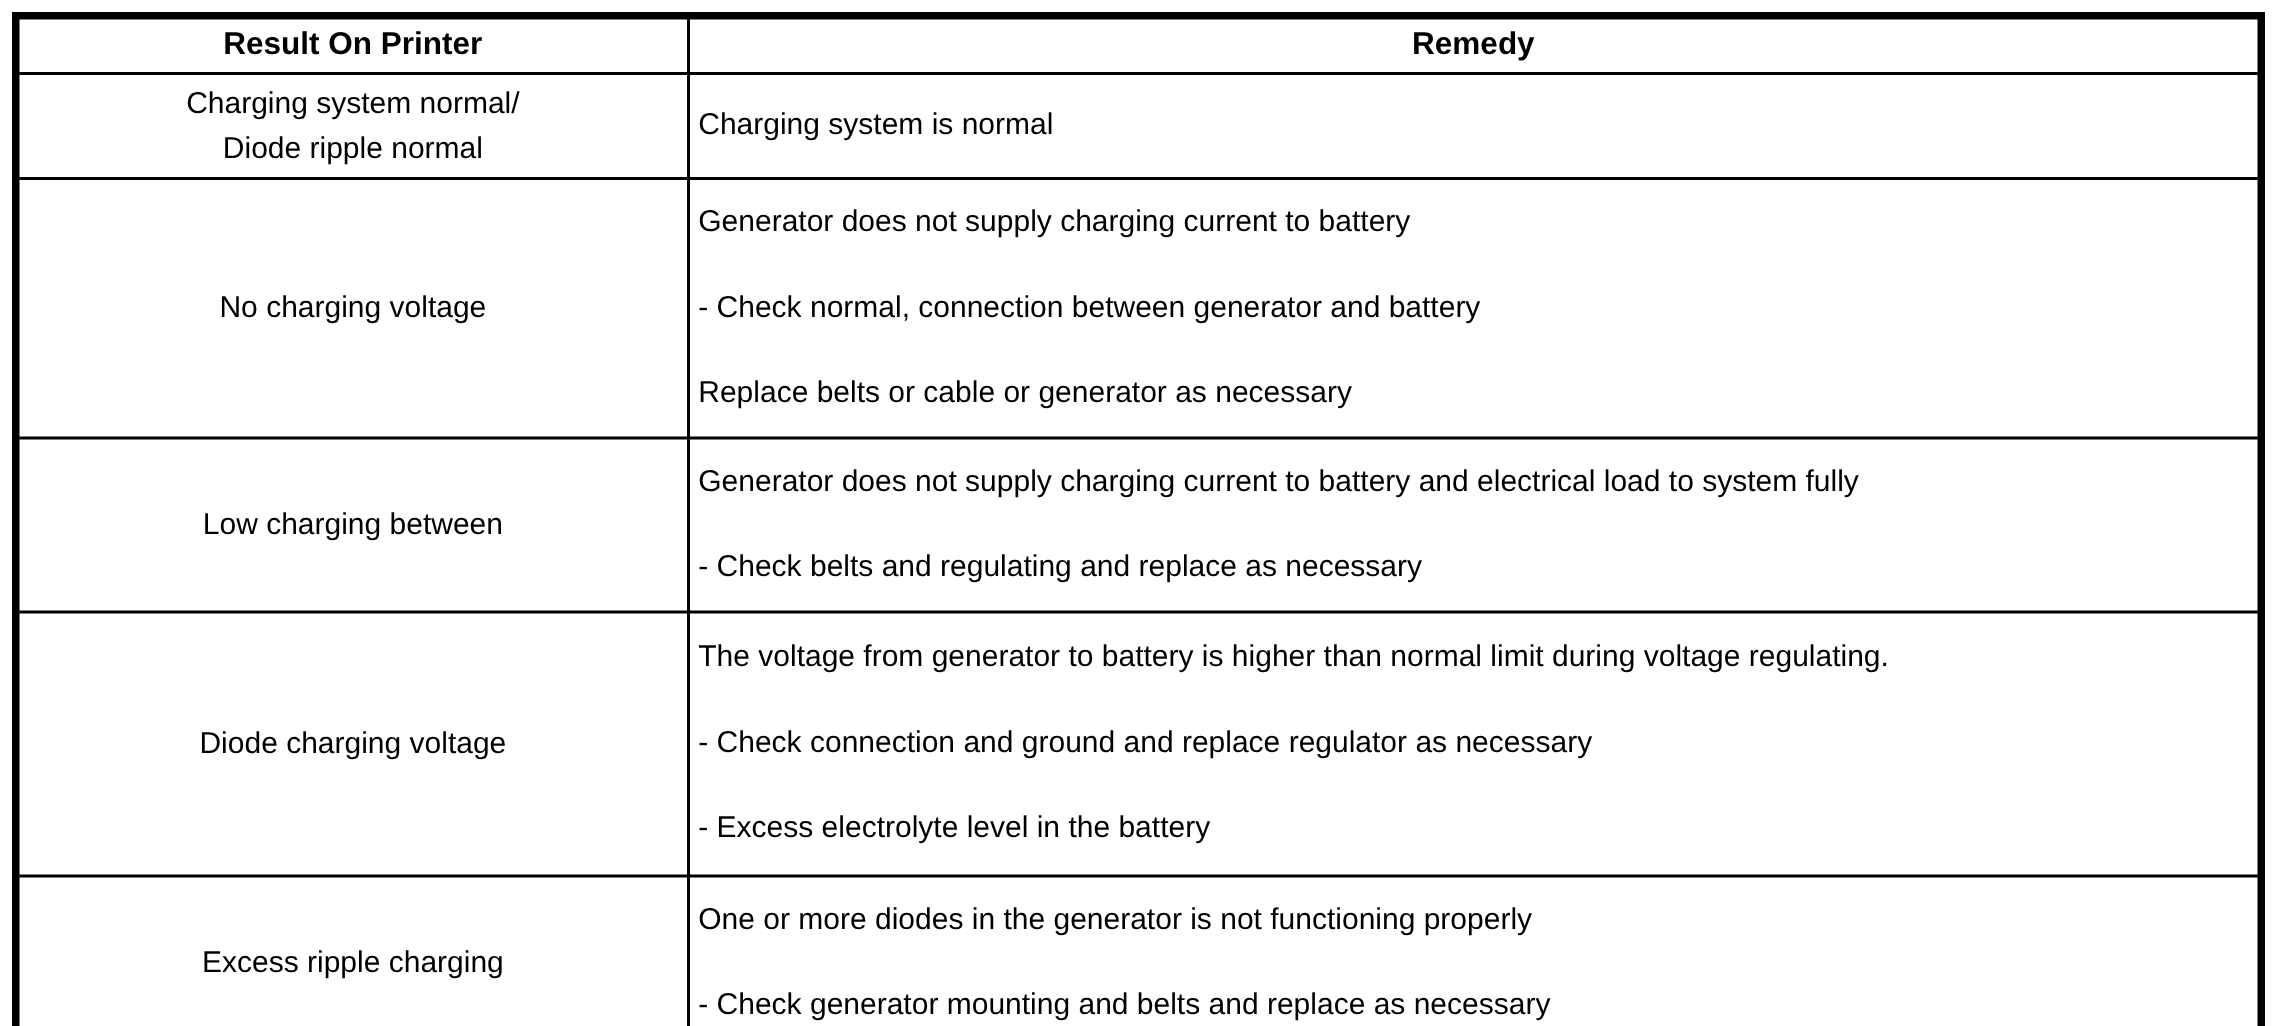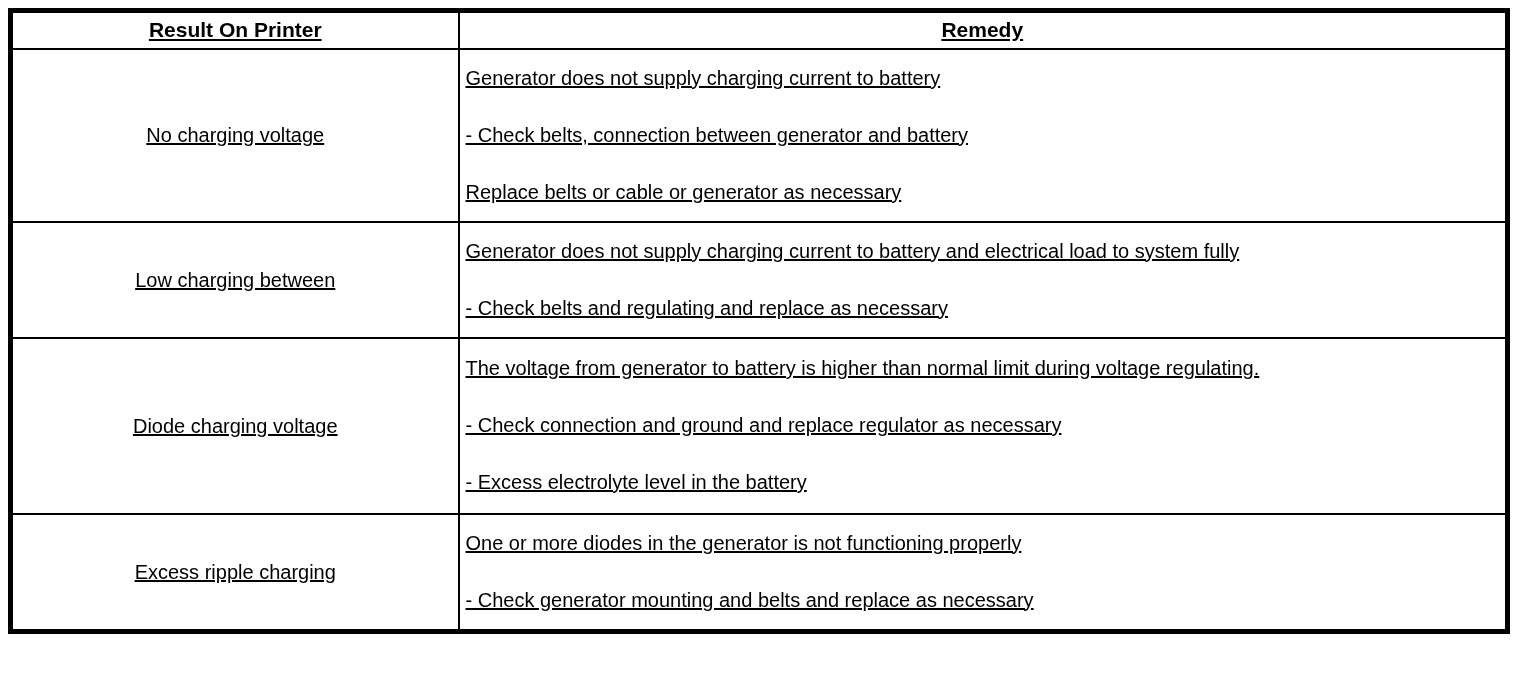--- a/index.html
+++ b/index.html
@@ -17,21 +17,20 @@
     width: 1520px;
     height: 684px;
     overflow: hidden;
     font-family: "Liberation Sans", "DejaVu Sans", sans-serif;
     color: var(--text, #000);
   }
   .page {
     width: 1520px;
     height: 608px;
     padding: 8px 10px 6px 8px;
-    text-decoration: underline;
   }
   table.troubleshooting-table {
     border-collapse: collapse;
     table-layout: fixed;
     width: 1502px;
     border: 5px solid var(--border, #000);
   }
   col.col-result { width: 448px; }
   th, td {
     border: 2px solid var(--border, #000);
@@ -77,27 +76,36 @@
       <col class="col-result">
       <col class="col-remedy">
     </colgroup>
     <thead>
       <tr class="header-row">
         <th>Result On Printer</th>
         <th>Remedy</th>
       </tr>
     </thead>
     <tbody>
+      <tr class="row-0">
+        <td class="result-cell">
+          <div class="result-line">Charging system normal/</div>
+          <div class="result-line">Diode ripple normal</div>
+        </td>
+        <td class="remedy-cell">
+          <div class="remedy-line">Charging system is normal</div>
+        </td>
+      </tr>
       <tr class="row-1">
         <td class="result-cell">
           <div class="result-line">No charging voltage</div>
         </td>
         <td class="remedy-cell">
           <div class="remedy-line">Generator does not supply charging current to battery</div>
-          <div class="remedy-line">- Check belts, connection between generator and battery</div>
+          <div class="remedy-line">- Check normal, connection between generator and battery</div>
           <div class="remedy-line">Replace belts or cable or generator as necessary</div>
         </td>
       </tr>
       <tr class="row-2">
         <td class="result-cell">
           <div class="result-line">Low charging between</div>
         </td>
         <td class="remedy-cell">
           <div class="remedy-line">Generator does not supply charging current to battery and electrical load to system fully</div>
           <div class="remedy-line">- Check belts and regulating and replace as necessary</div>

